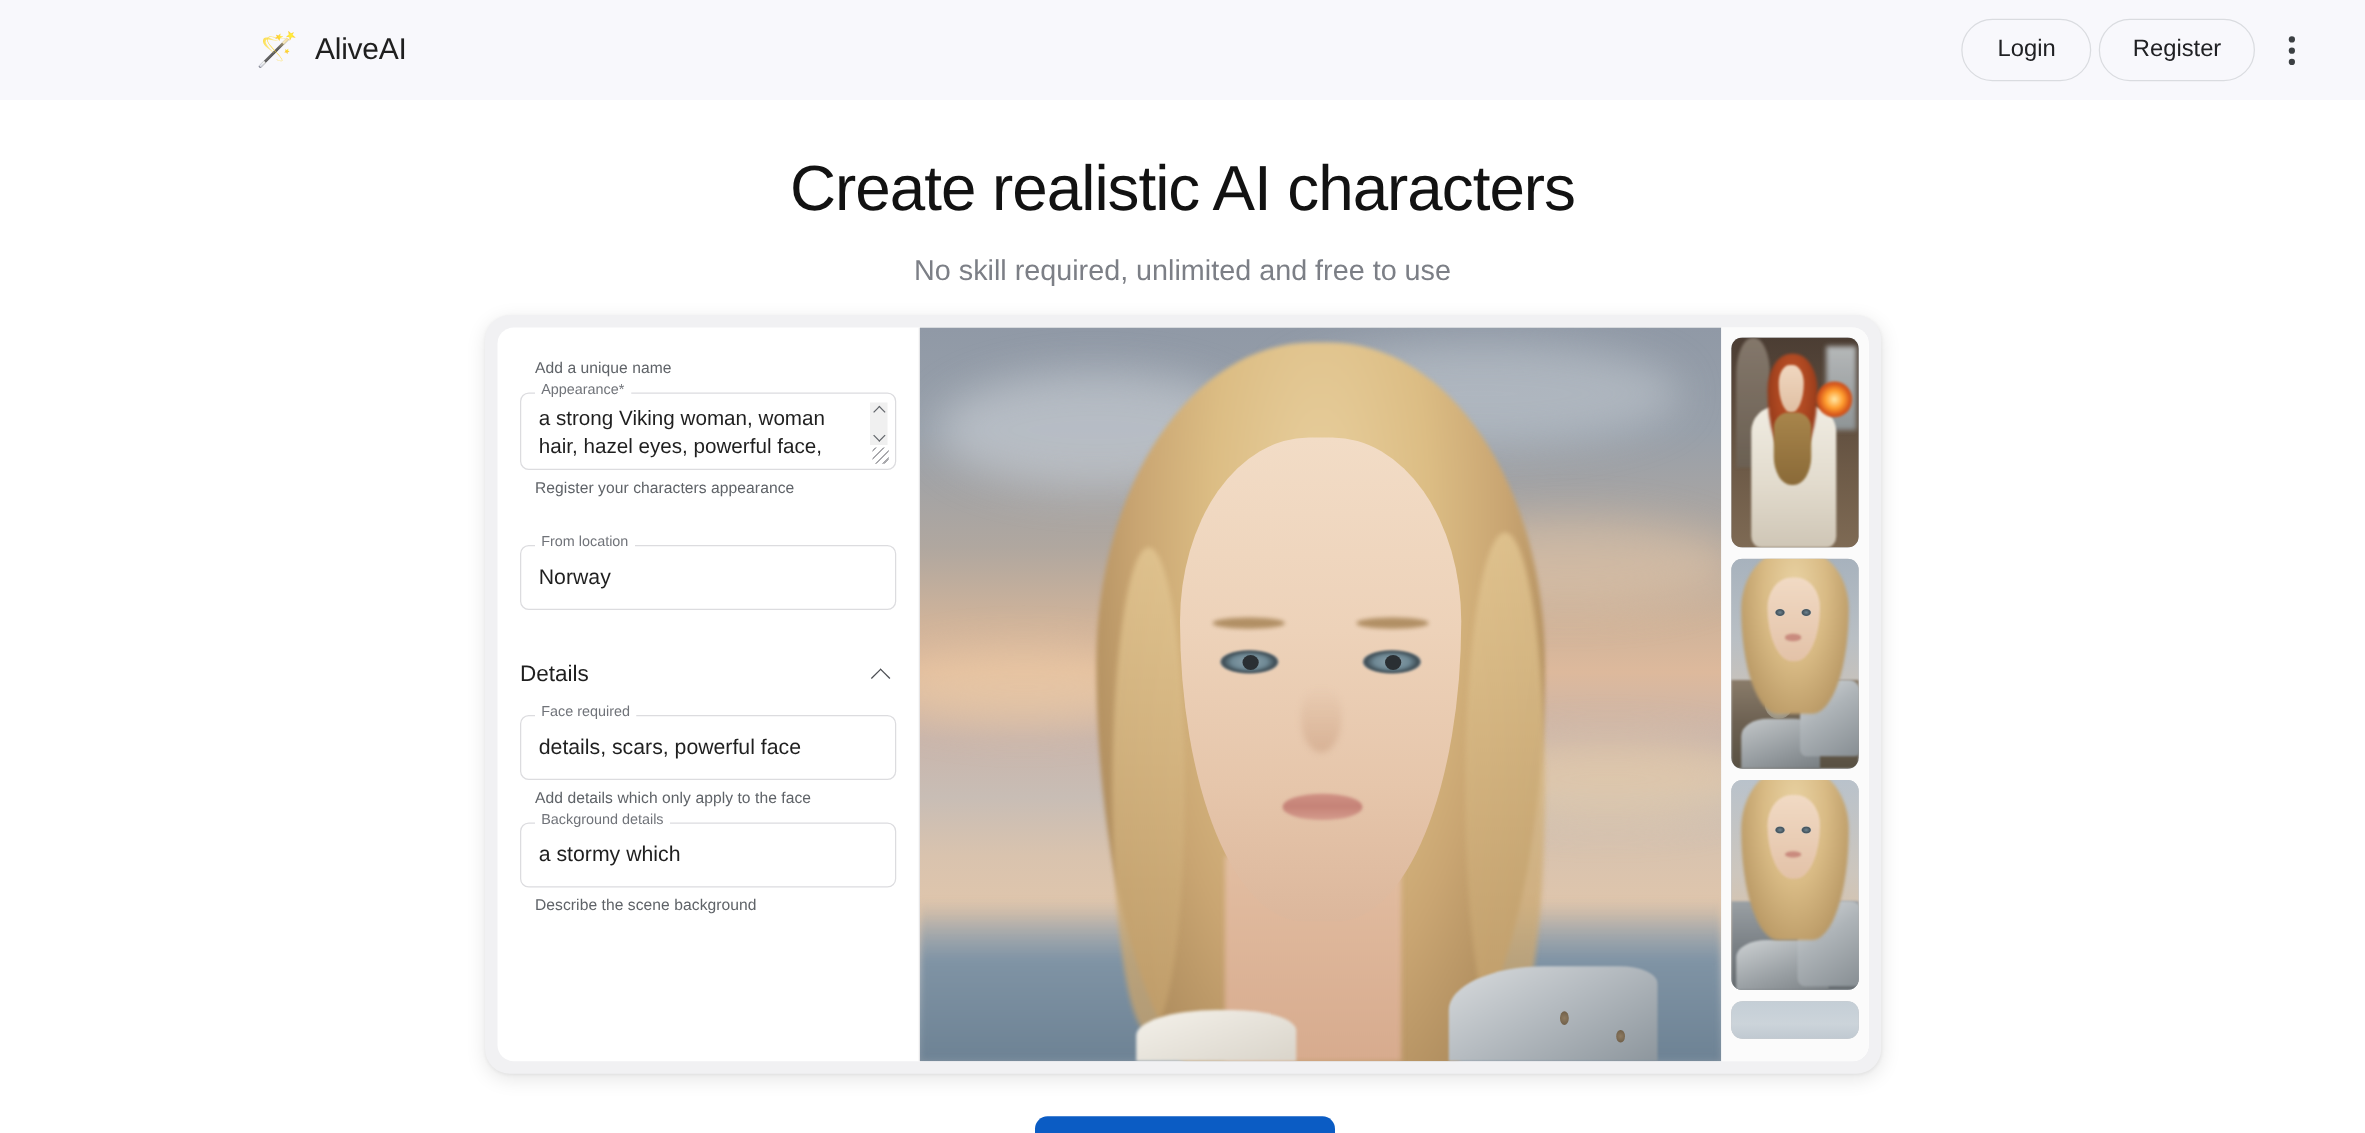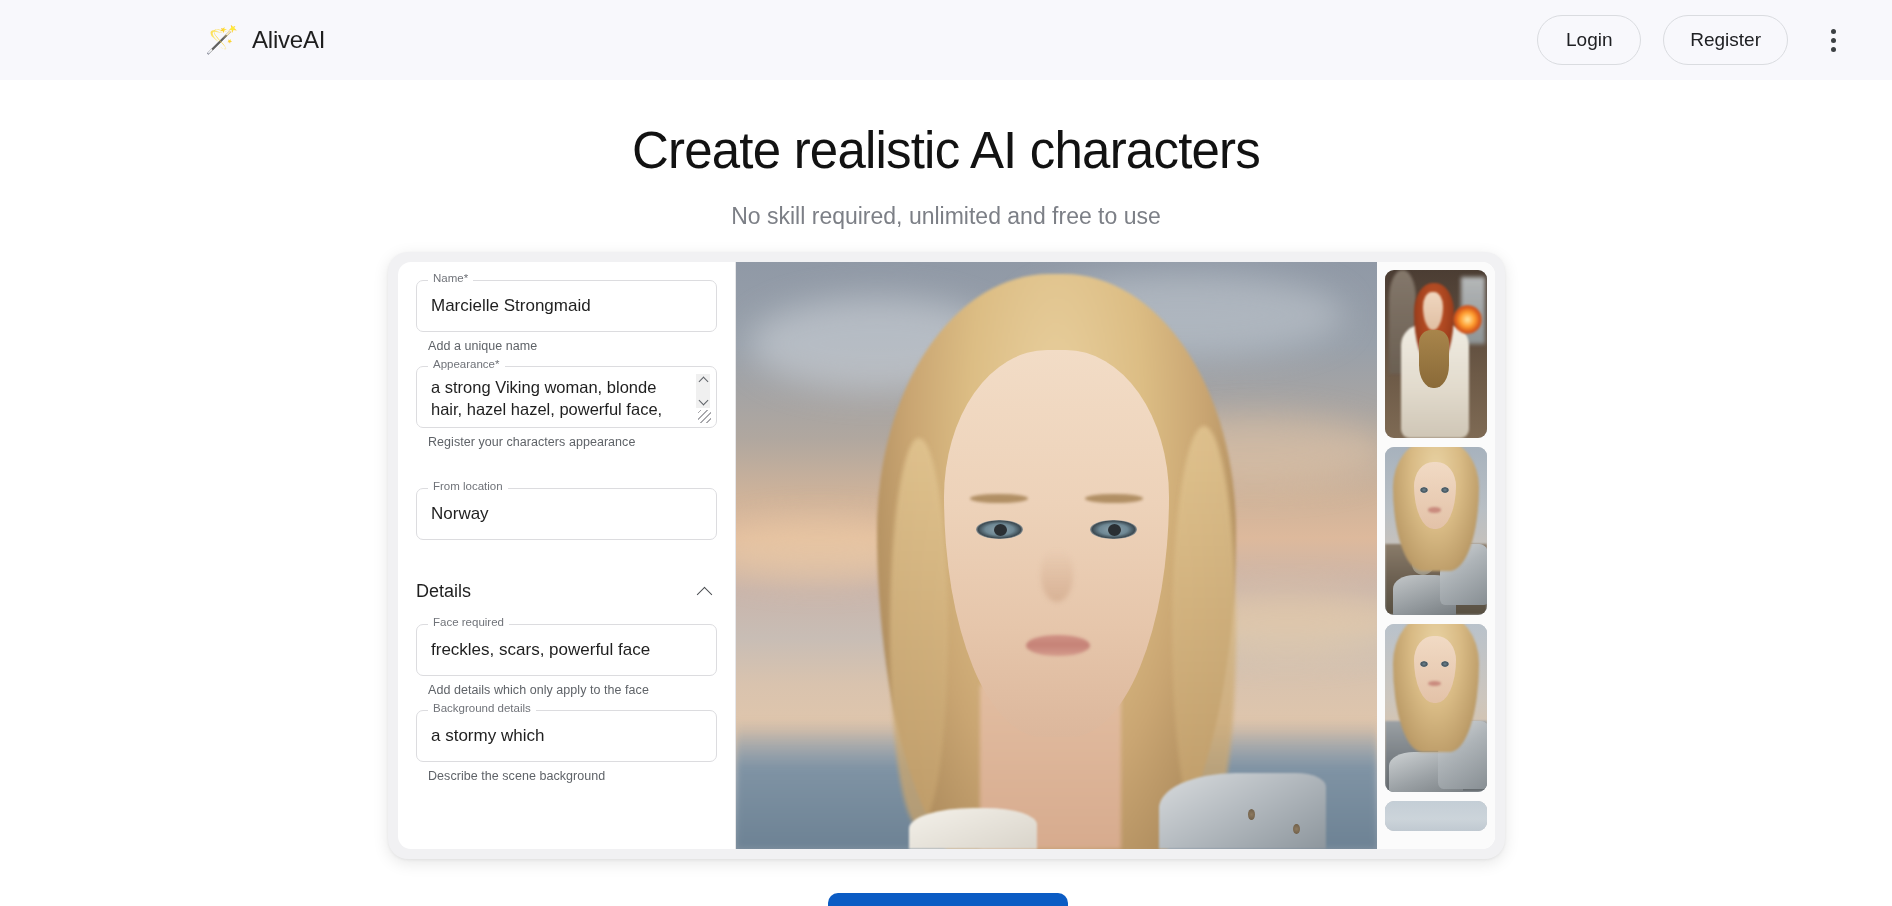--- a/index.html
+++ b/index.html
@@ -27,21 +27,21 @@
   }
   .brand-name {
     font-size: 24px;
     color: #1f1f1f;
     letter-spacing: -0.2px;
   }
   .header-actions {
     margin-left: auto;
     display: flex;
     align-items: center;
-    gap: 22px;
+    gap: 6px;
   }
   .pill-btn {
     height: 50px;
     min-width: 104px;
     padding: 0 26px;
     border: 1px solid #dadce0;
     border-radius: 25px;
     background: transparent;
     font-family: "Liberation Sans", sans-serif;
     font-size: 19px;
@@ -514,32 +514,26 @@
 <div class="hero">
   <h1>Create realistic AI characters</h1>
   <p>No skill required, unlimited and free to use</p>
 </div>
 
 <div class="card-wrap">
   <div class="card-inner">
 
     <div class="form-col">
 
-      <div class="field">
-        <div class="outlined">
-          <span class="legend">Name*</span>
-          <span class="value">Marcielle Strongmaid</span>
-        </div>
-      </div>
       <div class="helper">Add a unique name</div>
 
       <div class="field">
         <div class="outlined textarea-box">
           <span class="legend">Appearance*</span>
-          <span class="value two-line">a strong Viking woman, blonde hair, hazel hazel, powerful face,</span>
+          <span class="value two-line">a strong Viking woman, woman hair, hazel eyes, powerful face,</span>
           <div class="ta-scroll">
             <span class="chev"></span>
             <span class="chev down"></span>
           </div>
           <div class="ta-grip"></div>
         </div>
       </div>
       <div class="helper">Register your characters appearance</div>
 
 
@@ -555,21 +549,21 @@
       <div class="spacer-24"></div>
 
       <div class="accordion">
         <span class="accordion-title">Details</span>
         <span class="up-chev"></span>
       </div>
 
       <div class="field">
         <div class="outlined">
           <span class="legend">Face required</span>
-          <span class="value">freckles, scars, powerful face</span>
+          <span class="value">details, scars, powerful face</span>
         </div>
       </div>
       <div class="helper">Add details which only apply to the face</div>
 
       <div class="field">
         <div class="outlined">
           <span class="legend">Background details</span>
           <span class="value">a stormy which</span>
         </div>
       </div>

